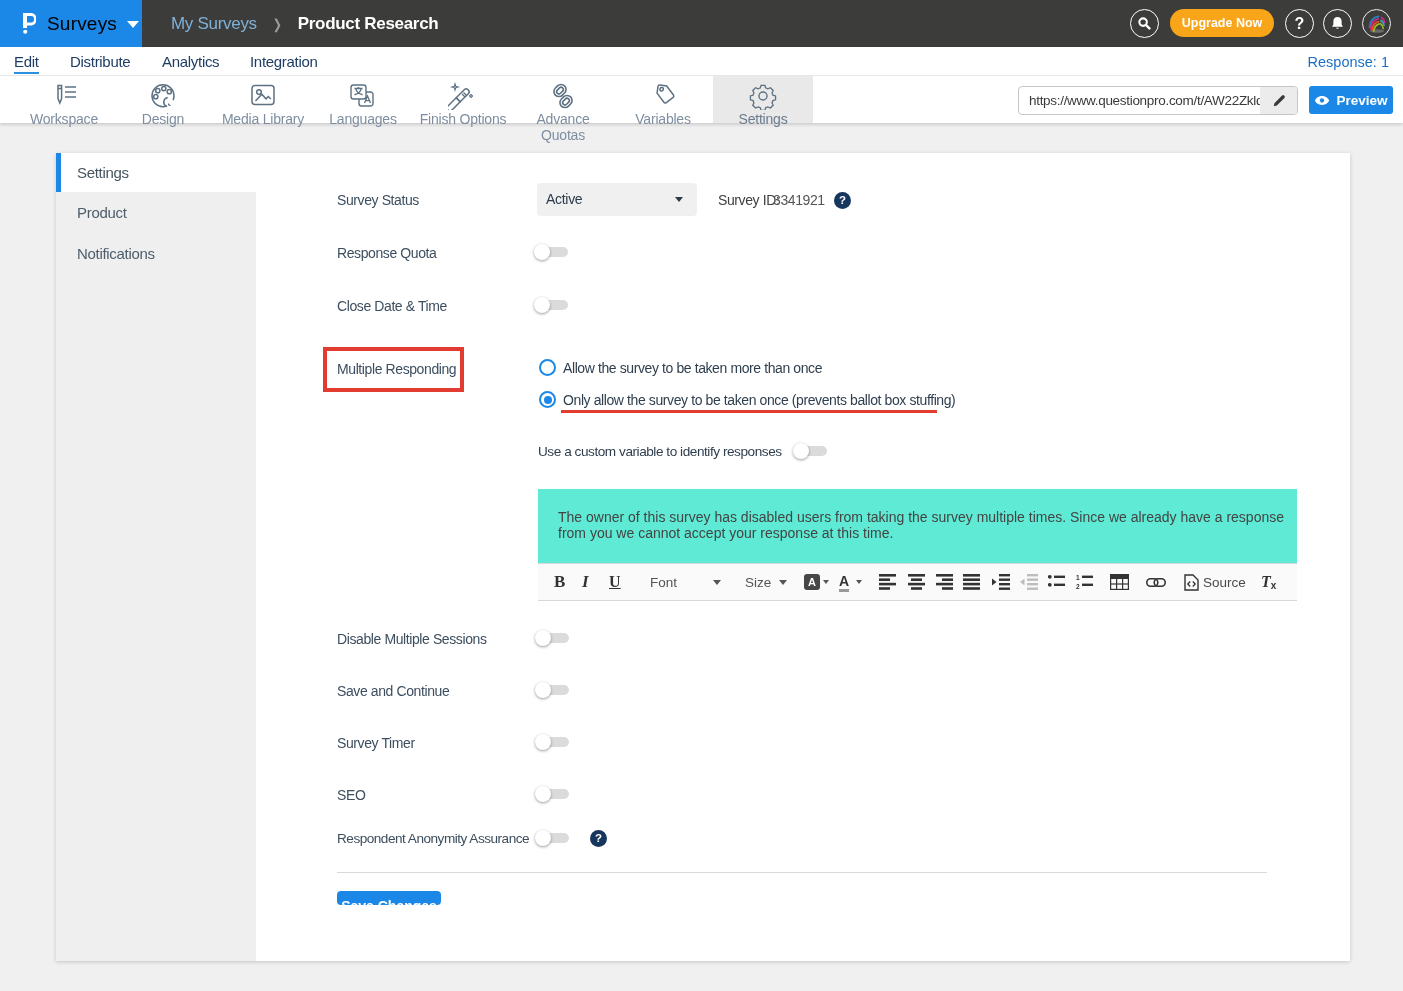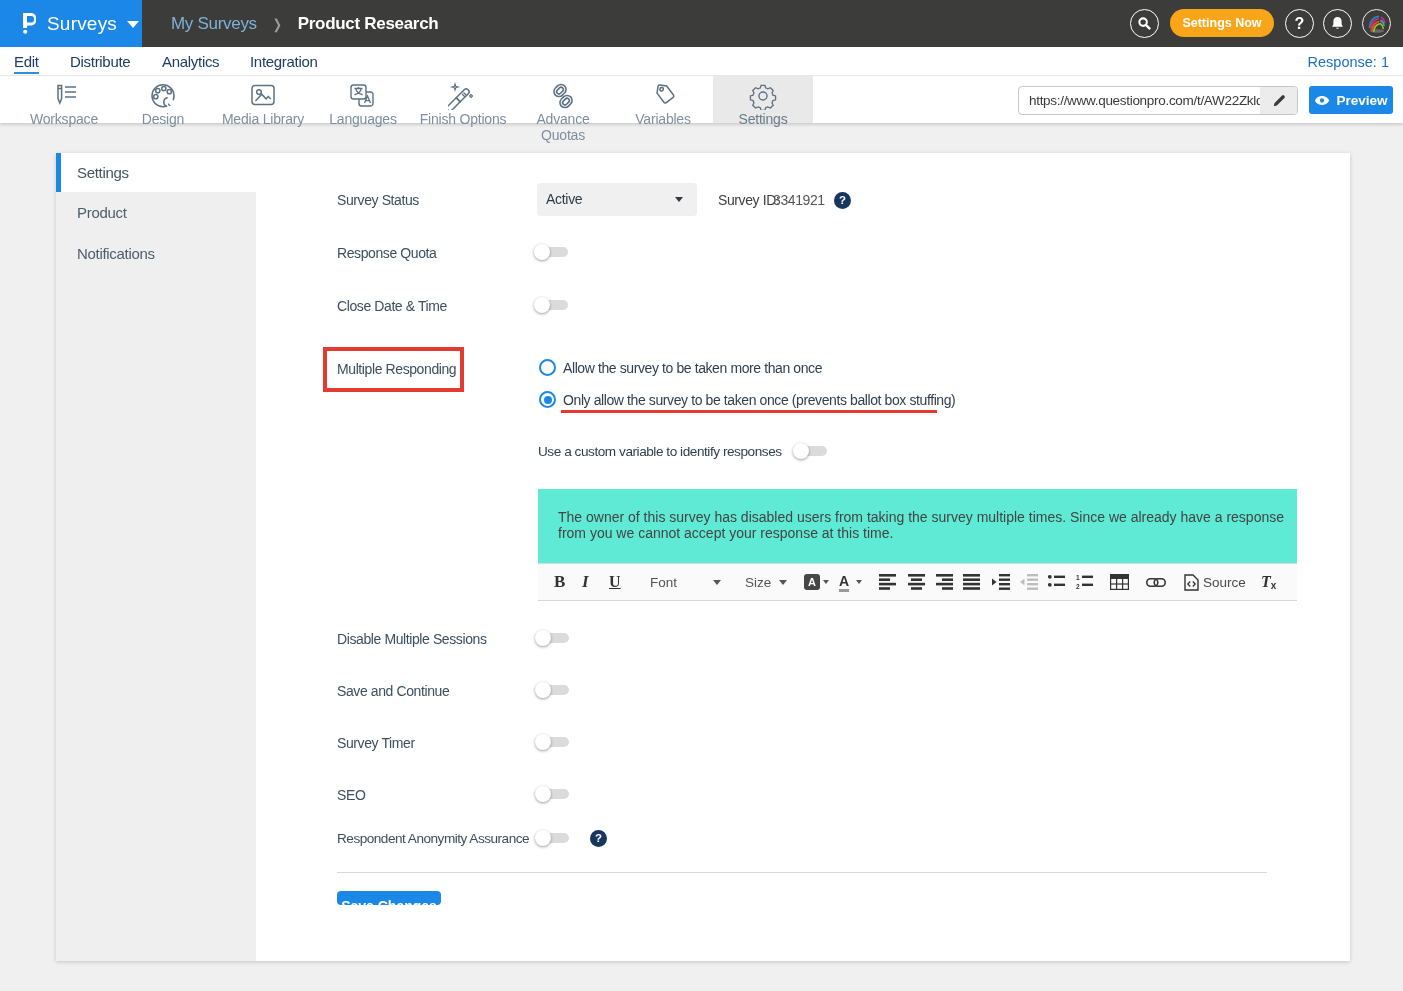--- a/index.html
+++ b/index.html
@@ -2,21 +2,21 @@
 <html><head>
 <meta charset="utf-8">
 <style>
 * { margin:0; padding:0; box-sizing:border-box; }
 html,body { width:1403px; height:991px; background:#f0f0f0; font-family:"Liberation Sans",sans-serif; overflow:hidden; }
 
 
 .topbar { position:absolute; left:0; top:0; width:1403px; height:47px; background:#3c3c3b; }
 .logo { position:absolute; left:0; top:0; width:142px; height:47px; background:#1b87e6; display:flex; align-items:center; }
 .logo svg { margin-left:23px; }
-.logo .lt { color:#ffffff; font-size:19px; margin-left:11px; letter-spacing:.2px; }
+.logo .lt { color:#000000; font-size:19px; margin-left:11px; letter-spacing:.2px; }
 .logo .car { width:0; height:0; border-left:6px solid transparent; border-right:6px solid transparent; border-top:7px solid #fff; margin-left:10px; margin-top:2px; }
 .crumb { position:absolute; left:171px; top:0; height:47px; display:flex; align-items:center; font-size:17px; letter-spacing:-0.3px; }
 .crumb .ms { color:#7fb0d7; }
 .crumb .sep { color:#9b9b9b; margin:0 16px; font-size:11px; margin-top:2px; transform:scaleY(1.25); }
 .crumb .pr { color:#ffffff;font-weight:bold; }
 .circ { width:29px; height:29px; border:1.6px solid #fff; border-radius:50%; display:flex; align-items:center; justify-content:center; position:absolute; top:9px; }
 .upg { position:absolute; left:1170px; top:9px; width:104px; height:28px; background:#f9a51a; border-radius:14px; color:#fff; font-weight:bold; font-size:12.5px; display:flex; align-items:center; justify-content:center; }
 
 
 .menurow { position:absolute; left:0; top:47px; width:1403px; height:29px; background:#fff; border-bottom:1px solid #e9e9e9; }
@@ -91,21 +91,21 @@
       <span class="ms">My Surveys</span>
       <span class="sep">❯</span>
       <span class="pr">Product Research</span>
     </div>
   <div class="circ" style="left:1130px;">
     <svg width="15" height="15" viewBox="0 0 16 16">
         <circle cx="6.5" cy="6.5" r="4" fill="none" stroke="#fff" stroke-width="2.2"></circle>
         <line x1="9.6" y1="9.6" x2="14" y2="14" stroke="#fff" stroke-width="2.6"></line>
       </svg>
   </div>
-  <div class="upg">Settings Now</div>
+  <div class="upg">Upgrade Now</div>
   <div class="circ" style="left:1285px; color:#fff; font-weight:bold; font-size:16px;">?</div>
   <div class="circ" style="left:1323px;">
     <svg width="15" height="15" viewBox="0 0 16 16">
         <path d="M8 1 C5.2 1 3.6 3 3.6 5.5 L3.6 9 L2.2 11.5 L13.8 11.5 L12.4 9 L12.4 5.5 C12.4 3 10.8 1 8 1 Z" fill="#fff"></path>
         <path d="M6.3 12.5 a1.8 1.8 0 0 0 3.4 0 Z" fill="#fff"></path>
       </svg>
   </div>
   <div class="circ" style="left:1362px; border-color:#efefef;">
     <svg width="24" height="24" viewBox="0 0 24 24">
       <ellipse cx="12" cy="19" rx="7" ry="1.8" fill="#6a6a6a"></ellipse>

